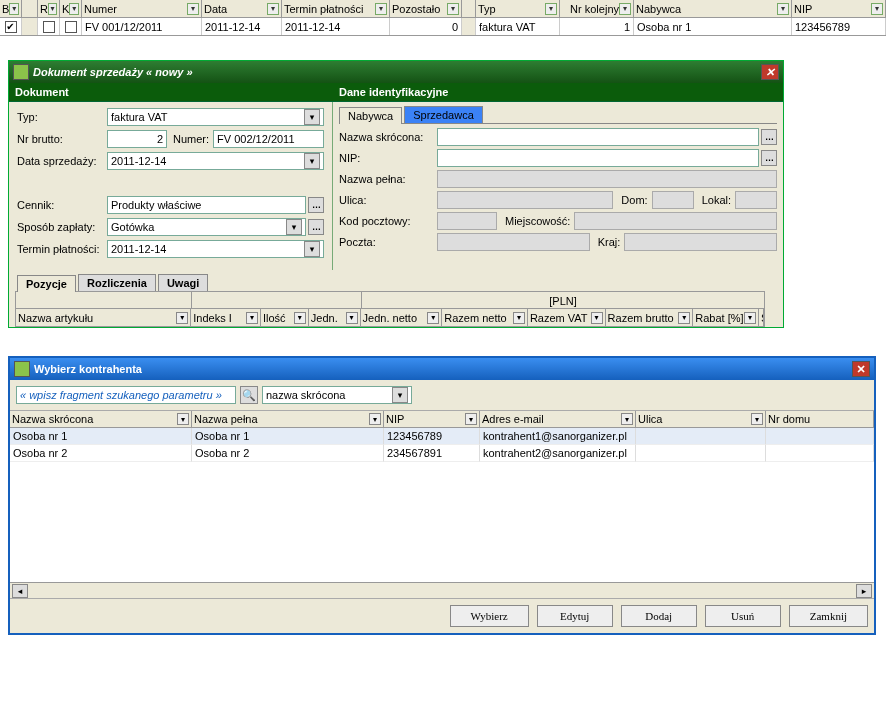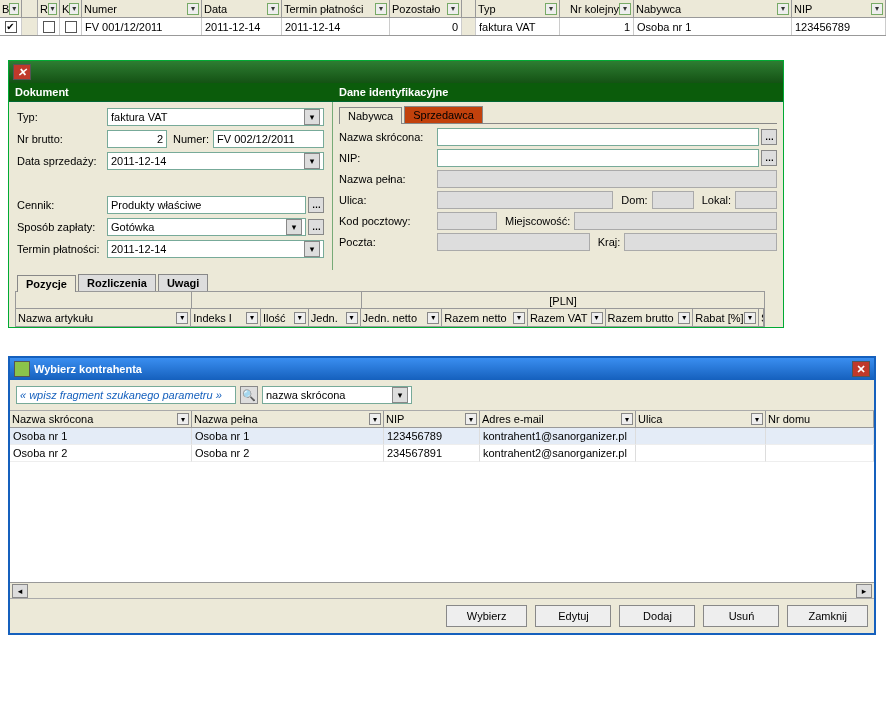--- a/index.html
+++ b/index.html
@@ -69,21 +69,21 @@
   }
   .combo { justify-content:space-between; }
   .combo .arr, .ellips {
     width:16px; height:16px; border:1px solid #888; background:#ddd;
     display:flex; align-items:center; justify-content:center; font-size:9px; margin-left:2px;
   }
   .ellips { font-weight:bold; letter-spacing:-1px; }
   .tabstrip { display:flex; border-bottom:1px solid #888; margin-bottom:4px;}
   .tabstrip .tab {
     padding:2px 8px; border:1px solid #888; border-bottom:none;
-    background:#c2410c; margin-right:2px;
+    background:#3b82f6; margin-right:2px;
   }
   .tabstrip .tab.active { background:#ece9d8; font-weight:normal; position:relative; top:1px;}
 
   .doc-right .id-row { display:flex; align-items:center; margin-bottom:3px;}
   .doc-right .id-row label { width:98px;}
   .doc-right .id-row .fld { flex:1; height:18px; border:1px solid #7a9; background:#fff;
     display:flex; align-items:center; padding:0 3px;}
   .doc-right .id-row .fld.ro { background:#ddd; border:1px solid #aaa;}
   .small-lbl { margin:0 4px 0 8px;}
 
@@ -152,21 +152,21 @@
   .hscroll .arrbtn {
     width:16px; height:14px; border:1px solid #888; background:#ddd;
     display:flex; align-items:center; justify-content:center; font-size:9px;
   }
   .pick-buttons {
     padding:6px; display:flex; justify-content:flex-end; gap:8px;
     background:#ece9d8; border-top:1px solid #aaa;
   }
   .btn {
     min-width:76px; height:22px; border:1px solid #888; background:#eee;
-    display:flex; align-items:center; justify-content:center; padding:0 20px;
+    display:flex; align-items:center; justify-content:center; padding:0 20px;font-family:Liberation Serif, serif;
   }
 </style>
 </head>
 <body>
 
 <div class="grid-bg">
   <div class="grid-header-row">
     <div class="cell" style="width:22px">
         <span>B</span>
         <span class="dd">▾</span>
@@ -232,20 +232,24 @@
     <div class="cell" style="width:14px;background:#ece9d8"></div>
     <div class="cell" style="width:84px">faktura VAT</div>
     <div class="cell" style="width:74px;justify-content:flex-end">1</div>
     <div class="cell" style="width:158px">Osoba nr 1</div>
     <div class="cell" style="flex:1">123456789</div>
   </div>
 </div>
 
 <div class="win-doc">
   <div class="titlebar green">
+    <div style="display:flex;align-items:center">
+      <span class="icon"></span>
+      <span>Dokument sprzedaży   « nowy »</span>
+    </div>
     <div class="close-x">✕</div>
   </div>
 
   <div style="display:flex">
     <div class="section-hdr" style="width:324px">Dokument</div>
     <div class="section-hdr" style="flex:1">Dane identyfikacyjne</div>
   </div>
 
   <div class="doc-body">
 

